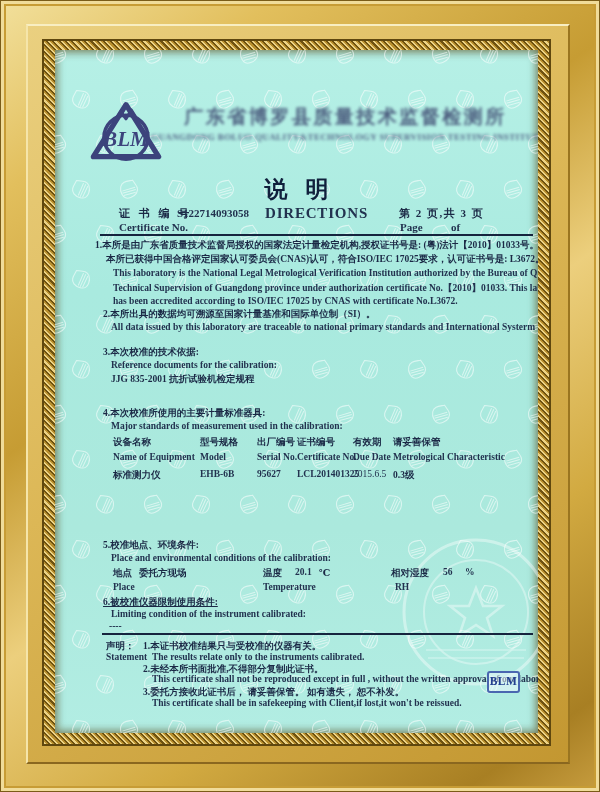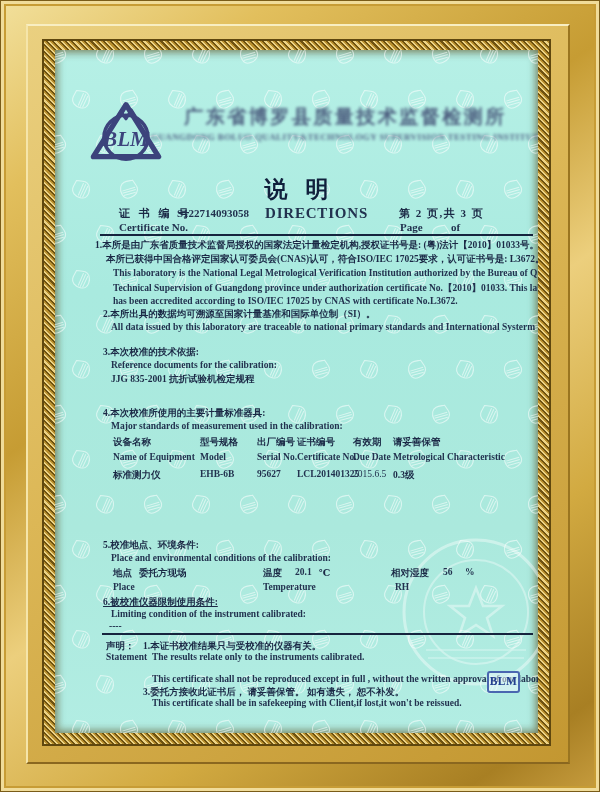--- a/index.html
+++ b/index.html
@@ -815,19 +815,20 @@
 
     <div class="p zh body-txt" style="left:48px;top:546px;text-decoration:underline;">6.被校准仪器限制使用条件:</div>
     <div class="p en body-txt" style="left:56px;top:559px;">Limiting condition of the instrument calibrated:</div>
     <div class="p zh body-txt" style="left:54px;top:571px;font-weight:700;">----</div>
 
     <div class="rule" style="left:47px;top:583px;width:431px;"></div>
     <div class="p zh body-txt" style="left:51px;top:590px;">声明：</div>
     <div class="p en body-txt" style="left:51px;top:602px;">Statement</div>
     <div class="p zh body-txt" style="left:88px;top:590px;">1.本证书校准结果只与受校准的仪器有关。</div>
     <div class="p en body-txt" style="left:97px;top:602px;text-align:right;">The results relate only to the instruments calibrated.</div>
+    <div class="p zh body-txt" style="left:88px;top:613px;">2.未经本所书面批准,不得部分复制此证书。</div>
     <div class="p en body-txt" style="left:97px;top:624px;">This certificate shall not be reproduced except in full , without the written approval of our laboratory</div>
     <div class="p zh body-txt" style="left:88px;top:636px;">3.委托方接收此证书后， 请妥善保管。 如有遗失， 恕不补发。</div>
     <div class="p en body-txt" style="left:97px;top:648px;">This certificate shall be in safekeeping with Client,if lost,it won't be reissued.</div>
 
     <div class="stamp">BLM</div>
   </div>
 </div>
 
 </body></html>

